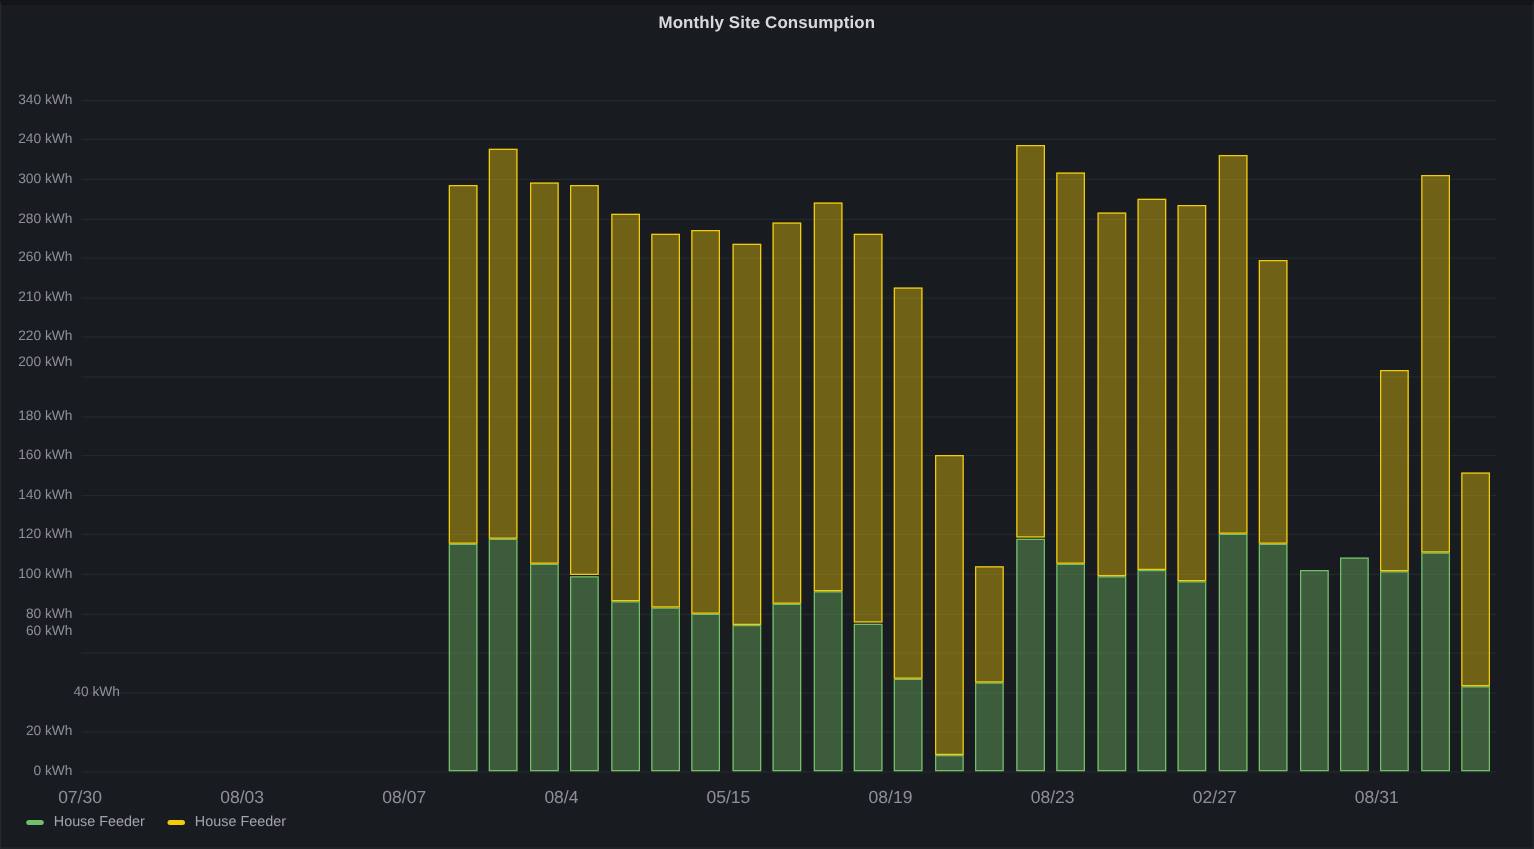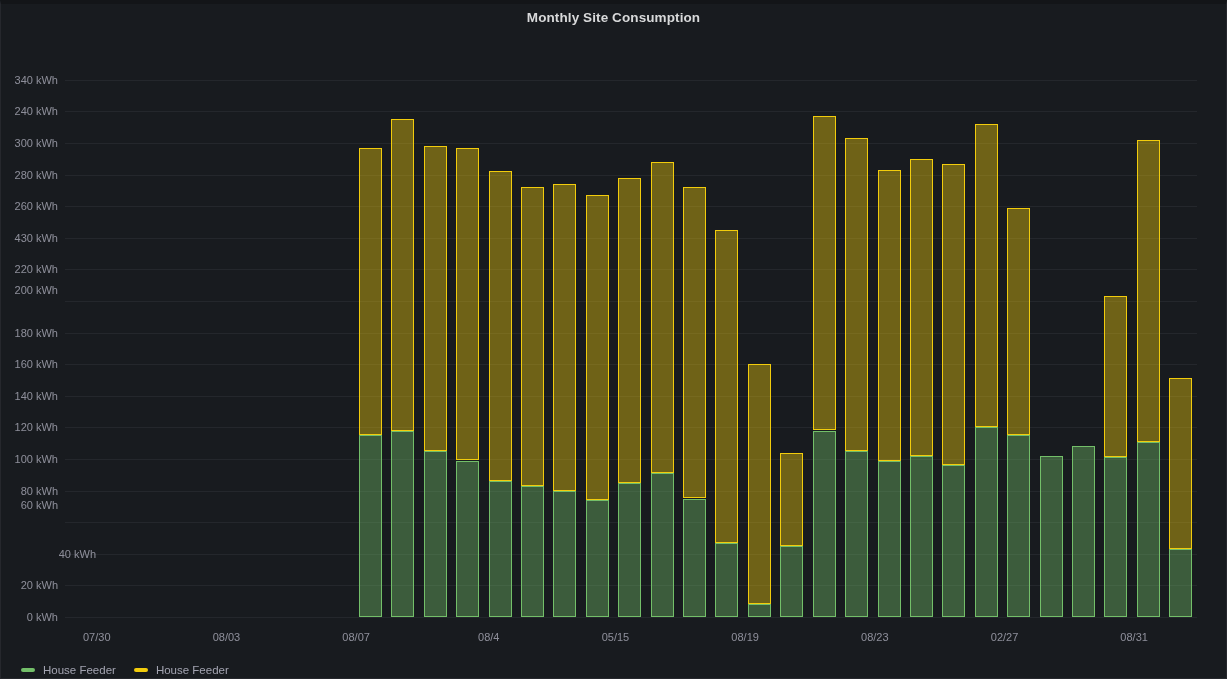--- a/index.html
+++ b/index.html
@@ -12,27 +12,27 @@
     position:absolute; left:0; top:6px; width:100%; text-align:center;
     color:#d8d9da; font-size:13.5px; font-weight:700; letter-spacing:.1px; cursor:pointer;
   }
   .plot { position:absolute; left:0; top:0; width:1225px; height:672px; }
   .grid-line { position:absolute; height:1px; background:rgba(204,204,220,0.07); }
   .y-label {
     position:absolute; left:0; width:57px; text-align:right;
     color:rgba(204,204,220,0.65); font-size:11px; line-height:16px;
   }
   .x-label {
-    position:absolute; width:64px; text-align:right;
-    color:rgba(204,204,220,0.65); font-size:11px; line-height:14px;
+    position:absolute; width:64px; text-align:left;
+    color:rgba(204,204,220,0.65); font-size:14px; line-height:14px;
   }
   .bar-seg { position:absolute; border-style:solid; border-width:1px; }
   .seg-house { border-color:#73BF69; background:rgba(115,191,105,0.40); }
   .seg-shop  { border-color:#F2CC0C; background:rgba(242,204,12,0.40); }
-  .legend { position:absolute; left:20px; top:648px; height:24px; display:flex; align-items:flex-end; gap:18px; }
+  .legend { position:absolute; left:20px; top:648px; height:24px; display:flex; align-items:flex-start; gap:18px; }
   .legend-item { display:flex; align-items:center; gap:8px; cursor:pointer; }
   .legend-swatch { width:14px; height:4px; border-radius:2px; }
   .legend-label { color:rgba(204,204,220,0.77); font-size:11.5px; line-height:12px; }
 </style>
 </head>
 <body>
 
 <div class="panel">
   <div class="panel-title">Monthly Site Consumption</div>
   <div class="plot">
@@ -54,21 +54,21 @@
       <div class="y-label" style="top: 383.8px;">140 kWh</div>
       <div class="grid-line" style="left: 64px; width: 1132px; top: 360.2px;"></div>
       <div class="y-label" style="top: 352.2px;">160 kWh</div>
       <div class="grid-line" style="left: 64px; width: 1132px; top: 328.6px;"></div>
       <div class="y-label" style="top: 320.6px;">180 kWh</div>
       <div class="grid-line" style="left: 64px; width: 1132px; top: 297px;"></div>
       <div class="y-label" style="top: 278px;">200 kWh</div>
       <div class="grid-line" style="left: 64px; width: 1132px; top: 265.4px;"></div>
       <div class="y-label" style="top: 257.4px;">220 kWh</div>
       <div class="grid-line" style="left: 64px; width: 1132px; top: 233.8px;"></div>
-      <div class="y-label" style="top: 225.8px;">430 kWh</div>
+      <div class="y-label" style="top: 225.8px;">210 kWh</div>
       <div class="grid-line" style="left: 64px; width: 1132px; top: 202.2px;"></div>
       <div class="y-label" style="top: 194.2px;">260 kWh</div>
       <div class="grid-line" style="left: 64px; width: 1132px; top: 170.6px;"></div>
       <div class="y-label" style="top: 162.6px;">280 kWh</div>
       <div class="grid-line" style="left: 64px; width: 1132px; top: 139px;"></div>
       <div class="y-label" style="top: 131px;">300 kWh</div>
       <div class="grid-line" style="left: 64px; width: 1132px; top: 107.4px;"></div>
       <div class="y-label" style="top: 99.4px;">240 kWh</div>
       <div class="grid-line" style="left: 64px; width: 1132px; top: 75.8px;"></div>
       <div class="y-label" style="top: 67.8px;">340 kWh</div>

